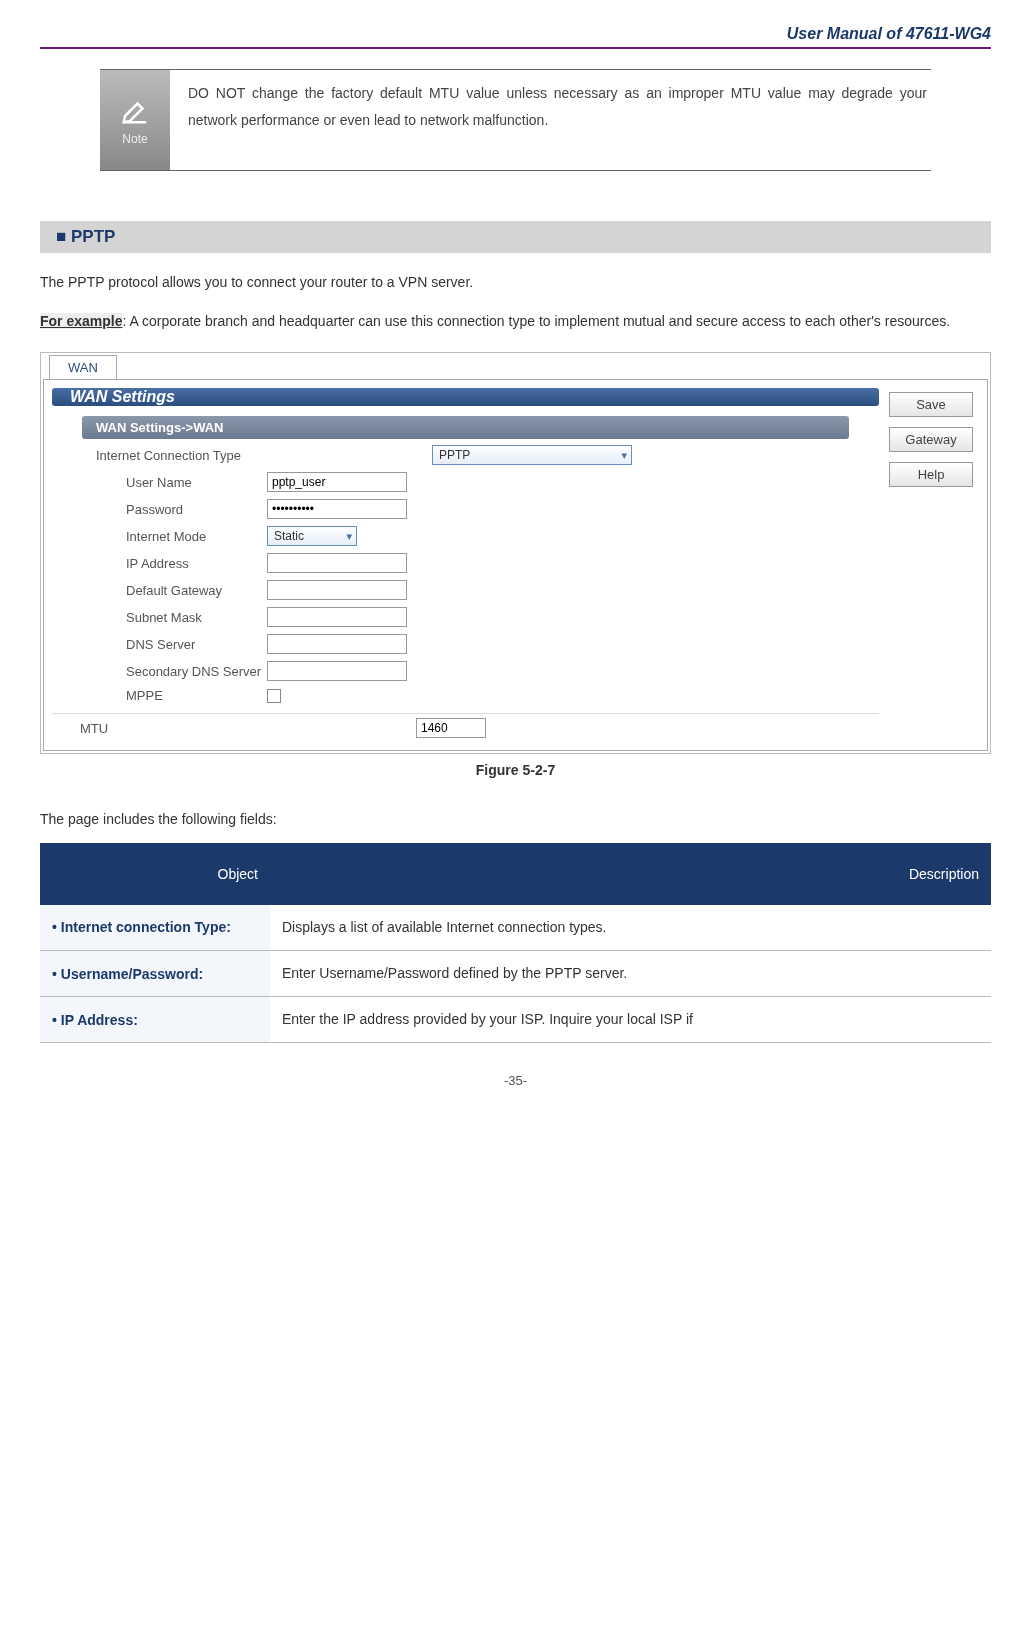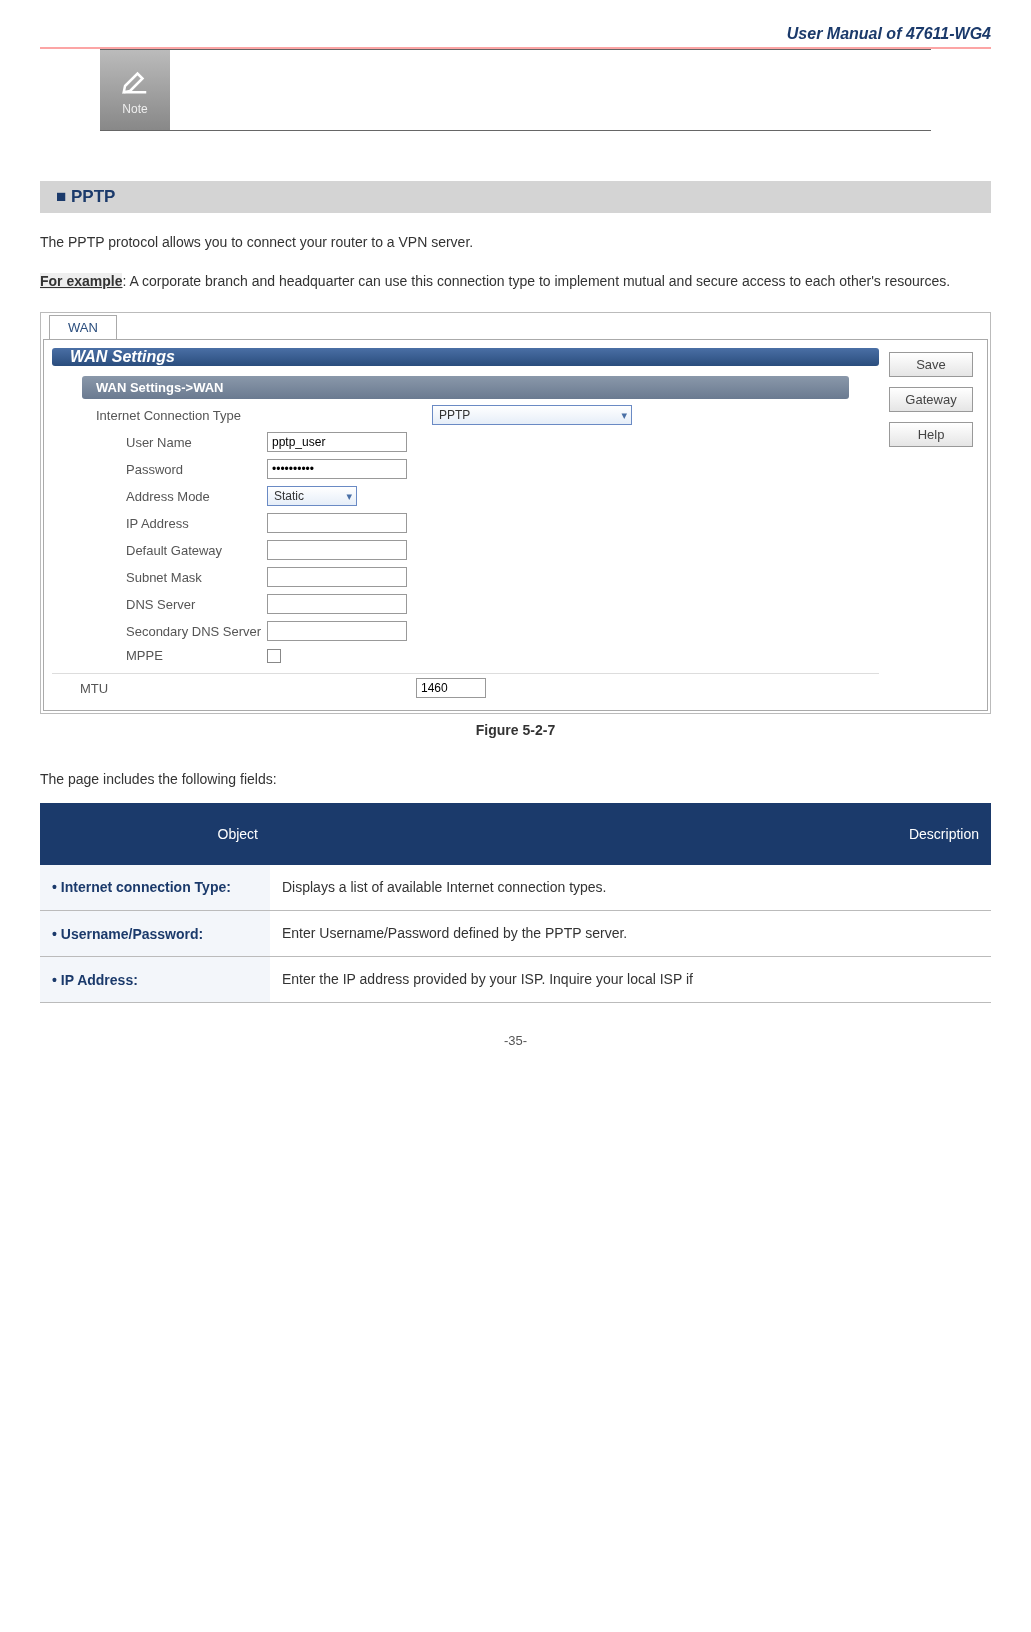--- a/index.html
+++ b/index.html
@@ -10,33 +10,34 @@
       width: 1031px;
       background: #fff;
       padding: 25px 40px;
     }
     .doc-title {
       text-align: right;
       font-weight: bold;
       font-style: italic;
       color: #1b3a6b;
       font-size: 16px;
-      border-bottom: 2px solid #fca5a5;
+      border-bottom: 2px solid #701a75;
       padding-bottom: 4px;
+      margin-bottom: 20px;
     }
     .note-box {
       display: flex;
       align-items: flex-start;
       border-top: 1px solid #666;
       border-bottom: 1px solid #666;
       margin: 0 60px 50px 60px;
     }
     .note-icon {
       width: 70px;
-      height: 80px;
+      height: 100px;
       background: linear-gradient(to bottom, #bbb, #888);
       display: flex;
       flex-direction: column;
       align-items: center;
       justify-content: center;
       color: #fff;
       margin-right: 14px;
     }
     .note-icon-pencil {
       width: 34px;
@@ -228,20 +229,21 @@
 <div class="note-box">
   <div class="note-icon">
     <div class="note-icon-pencil">
       <svg viewBox="0 0 24 24" width="30" height="30" fill="none" stroke="#fff" stroke-width="2">
         <path d="M4 16 L14 6 L18 10 L8 20 L3 21 L4 16 Z"></path>
         <path d="M3 21 L21 21" stroke="#fff"></path>
       </svg>
     </div>
     <div class="note-icon-label">Note</div>
   </div>
+  <div class="note-text">DO NOT change the factory default MTU value unless necessary as an improper MTU value may degrade your network performance or even lead to network malfunction.</div>
 </div>
 
 <div class="section-heading">PPTP</div>
 
 <p class="body-text">The PPTP protocol allows you to connect your router to a VPN server.</p>
 <p class="body-text">
   <span class="example-label">For example</span><span>: A corporate branch and headquarter can use this connection type to implement mutual and secure access to each other's resources.</span>
 </p>
 
 <div class="screenshot-frame">
@@ -260,21 +262,21 @@
       <div style="margin:0 30px">
         <div class="ss-row">
           <div class="ss-label-inner">User Name</div>
           <input class="ss-input" value="pptp_user" style="">
         </div>
         <div class="ss-row">
           <div class="ss-label-inner">Password</div>
           <input class="ss-input" type="text" value="••••••••••" style="">
         </div>
         <div class="ss-row">
-          <div class="ss-label-inner">Address Mode</div>
+          <div class="ss-label-inner">Internet Mode</div>
           <div class="ss-select" style="width:90px">Static</div>
         </div>
         <div class="ss-row">
           <div class="ss-label-inner">IP Address</div>
           <input class="ss-input" style="">
         </div>
         <div class="ss-row">
           <div class="ss-label-inner">Default Gateway</div>
           <input class="ss-input" style="">
         </div>

